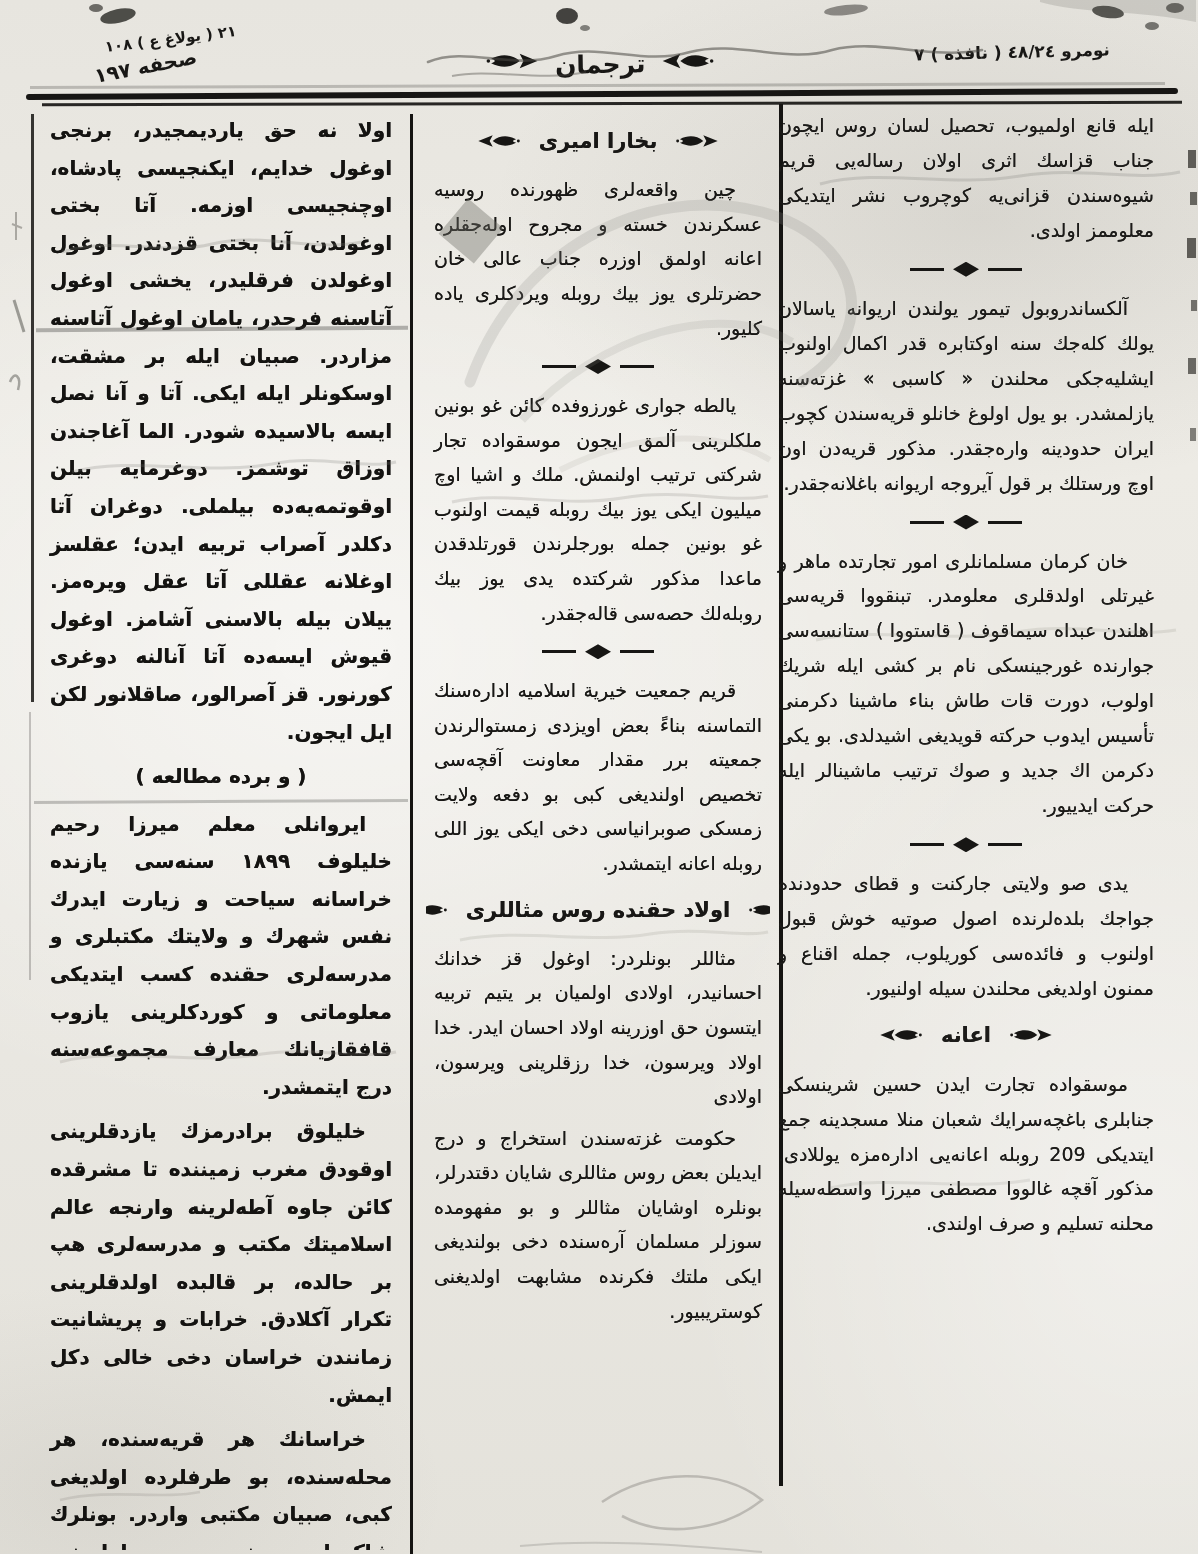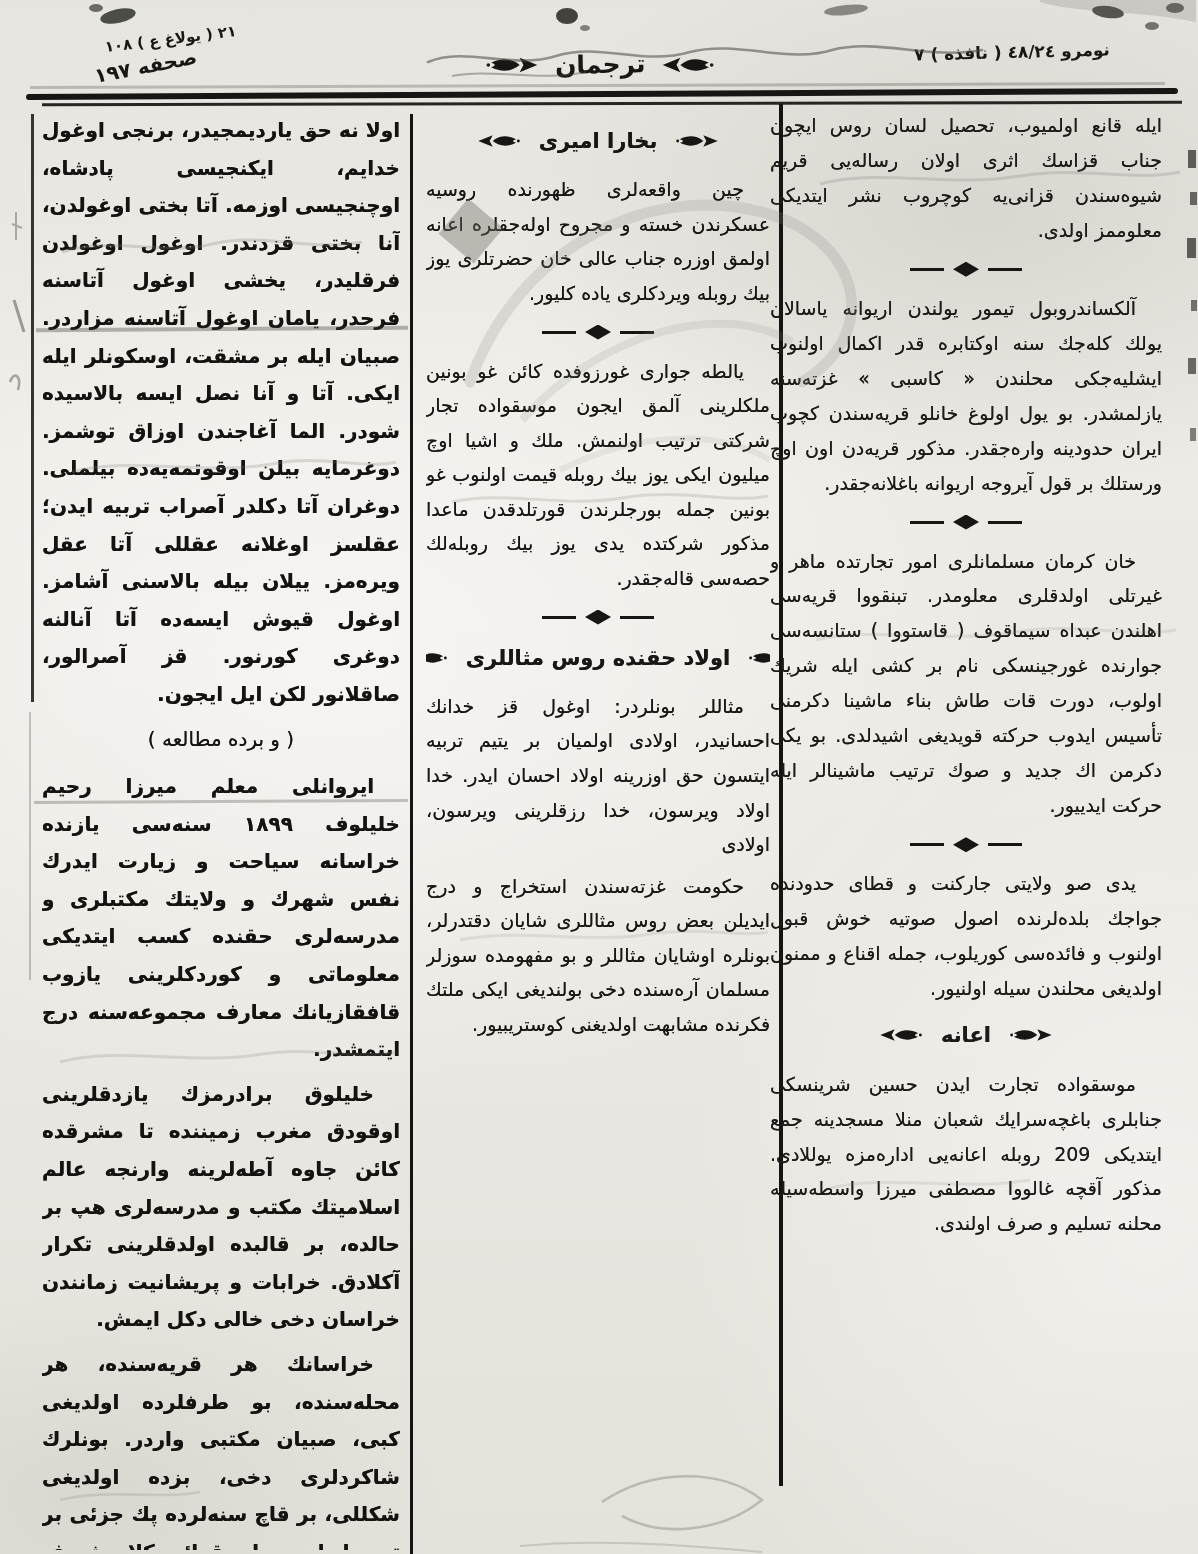--- a/index.html
+++ b/index.html
@@ -11,45 +11,45 @@
       radial-gradient(820px 460px at 82% 14%, rgba(110,106,96,.14), transparent 60%),
       radial-gradient(760px 900px at 96% 78%, rgba(255,255,255,.42), transparent 62%),
       radial-gradient(500px 300px at 8% 96%, rgba(120,116,106,.10), transparent 70%),
       linear-gradient(180deg,#e7e5df,#edebe5 30%,#e9e7e1 68%,#e4e2db);
   }
   
   .header-left{position:absolute;left:52px;top:30px;width:240px;transform:rotate(-7deg);text-align:center;}
   .header-date{display:block;font-size:15px;font-weight:bold;letter-spacing:1px;}
   .header-page{display:block;font-size:20px;font-weight:bold;transform:rotate(-4deg) translateX(-28px);margin-top:1px;}
   .header-right{position:absolute;left:852px;top:42px;width:320px;transform:rotate(-1.5deg);text-align:center;font-size:17px;font-weight:bold;}
-  .masthead-row{position:absolute;left:420px;top:50px;width:360px;display:flex;direction:ltr;align-items:center;justify-content:center;gap:14px;}
+  .masthead-row{position:absolute;left:420px;top:50px;width:360px;display:flex;direction:ltr;align-items:flex-start;justify-content:center;gap:14px;}
   .masthead-title{font-size:25px;font-weight:bold;letter-spacing:1px;transform:rotate(-1deg);}
   
   .rule{position:absolute;background:#171614;}
   .rule-echo{left:30px;top:84px;width:1135px;height:3px;opacity:.22;transform:rotate(-.2deg);}
   .rule-a{left:26px;top:91px;width:1152px;height:6px;border-radius:3px;transform:rotate(-.3deg);}
   .rule-b{left:42px;top:102px;width:1140px;height:3px;transform:rotate(-.12deg);opacity:.92;}
   
   .vrule{position:absolute;background:#151412;}
   .vrule-1{left:410px;top:114px;width:3px;height:1440px;}
   .vrule-2{left:779px;top:104px;width:4px;height:1382px;}
   .vrule-left{left:31px;top:114px;width:3px;height:588px;opacity:.85;}
   .vrule-left2{left:29px;top:712px;width:2px;height:268px;opacity:.22;}
   
   .col{position:absolute;overflow:hidden;direction:rtl;text-align:justify;}
-  .col p{margin:0 0 7px;text-indent:26px;}
+  .col p{margin:0 8px 7px;text-indent:26px;}
   .col p.no-indent{text-indent:0;}
   .col-left{left:42px;top:112px;width:358px;height:1438px;font-size:20px;line-height:1.88;font-weight:bold;color:#141311;}
   .col-middle{left:426px;top:112px;width:344px;height:1438px;font-size:19px;line-height:1.82;}
   .col-right{left:770px;top:108px;width:392px;height:1384px;font-size:19px;line-height:1.84;color:#1c1b19;}
   .col{text-shadow:0 0 .6px rgba(24,23,21,.85);}
   
   .section-heading{display:flex;direction:rtl;align-items:center;justify-content:center;gap:18px;font-weight:bold;font-size:21px;margin:10px 0 12px;text-indent:0;}
   .section-heading span{white-space:nowrap;}
-  .subheading{text-align:center;text-indent:0 !important;font-weight:normal;font-size:20px;margin:2px 0 10px !important;}
+  .subheading{text-align:center;text-indent:0 !important;font-weight:bold;font-size:20px;margin:2px 0 10px !important;}
   .orn{display:inline-flex;width:44px;height:18px;color:#171614;flex:none;}
   .orn svg{width:100%;height:100%;}
   .orn.flip svg{transform:scaleX(-1);}
   .orn.big{width:58px;height:22px;}
   .sep{display:flex;align-items:center;justify-content:center;gap:9px;margin:14px 0;}
   .sep-line{width:34px;height:3px;background:#171614;}
   .sep-diamond{width:26px;height:15px;background:#171614;
     clip-path:polygon(50% 0,100% 50%,50% 100%,0 50%);}
   
   .ghost{position:absolute;left:0;top:0;pointer-events:none;}
@@ -123,20 +123,21 @@
         <span class="sep-line"></span>
         <span class="sep-diamond"></span>
         <span class="sep-line"></span>
       </div>
       <p>يالطه جوارى غورزوفده كائن غو بونين ملكلرينى آلمق ايجون موسقواده تجار شركتى ترتيب اولنمش. ملك و اشيا اوچ ميليون ايكى يوز بيك روبله قيمت اولنوب غو بونين جمله بورجلرندن قورتلدقدن ماعدا مذكور شركتده يدى يوز بيك روبله‌لك حصه‌سى قاله‌جقدر.</p>
       <div class="sep">
         <span class="sep-line"></span>
         <span class="sep-diamond"></span>
         <span class="sep-line"></span>
       </div>
+      <p>قريم جمعيت خيرية اسلاميه اداره‌سنك التماسنه بناءً بعض اويزدى زمستوالرندن جمعيته برر مقدار معاونت آقچه‌سى تخصيص اولنديغى كبى بو دفعه ولايت زمسكى صوبرانياسى دخى ايكى يوز اللى روبله اعانه ايتمشدر.</p>
       <div class="section-heading">
         <span class="orn">
           <svg viewBox="0 0 48 20" xmlns="http://www.w3.org/2000/svg">
             <path d="M47 10 L31 3.5 l3.4 6.5 -3.4 6.5 Z" fill="currentColor"></path>
             <path d="M31 10 C23 3.5 14 3.5 5 8 C9.5 9.4 9.5 10.6 5 12 C14 16.5 23 16.5 31 10 Z" fill="currentColor"></path>
             <circle cx="2.5" cy="10" r="1.6" fill="currentColor"></circle>
           </svg>
         </span>
         <span>اولاد حقنده روس مثاللرى</span>
         <span class="orn flip">

